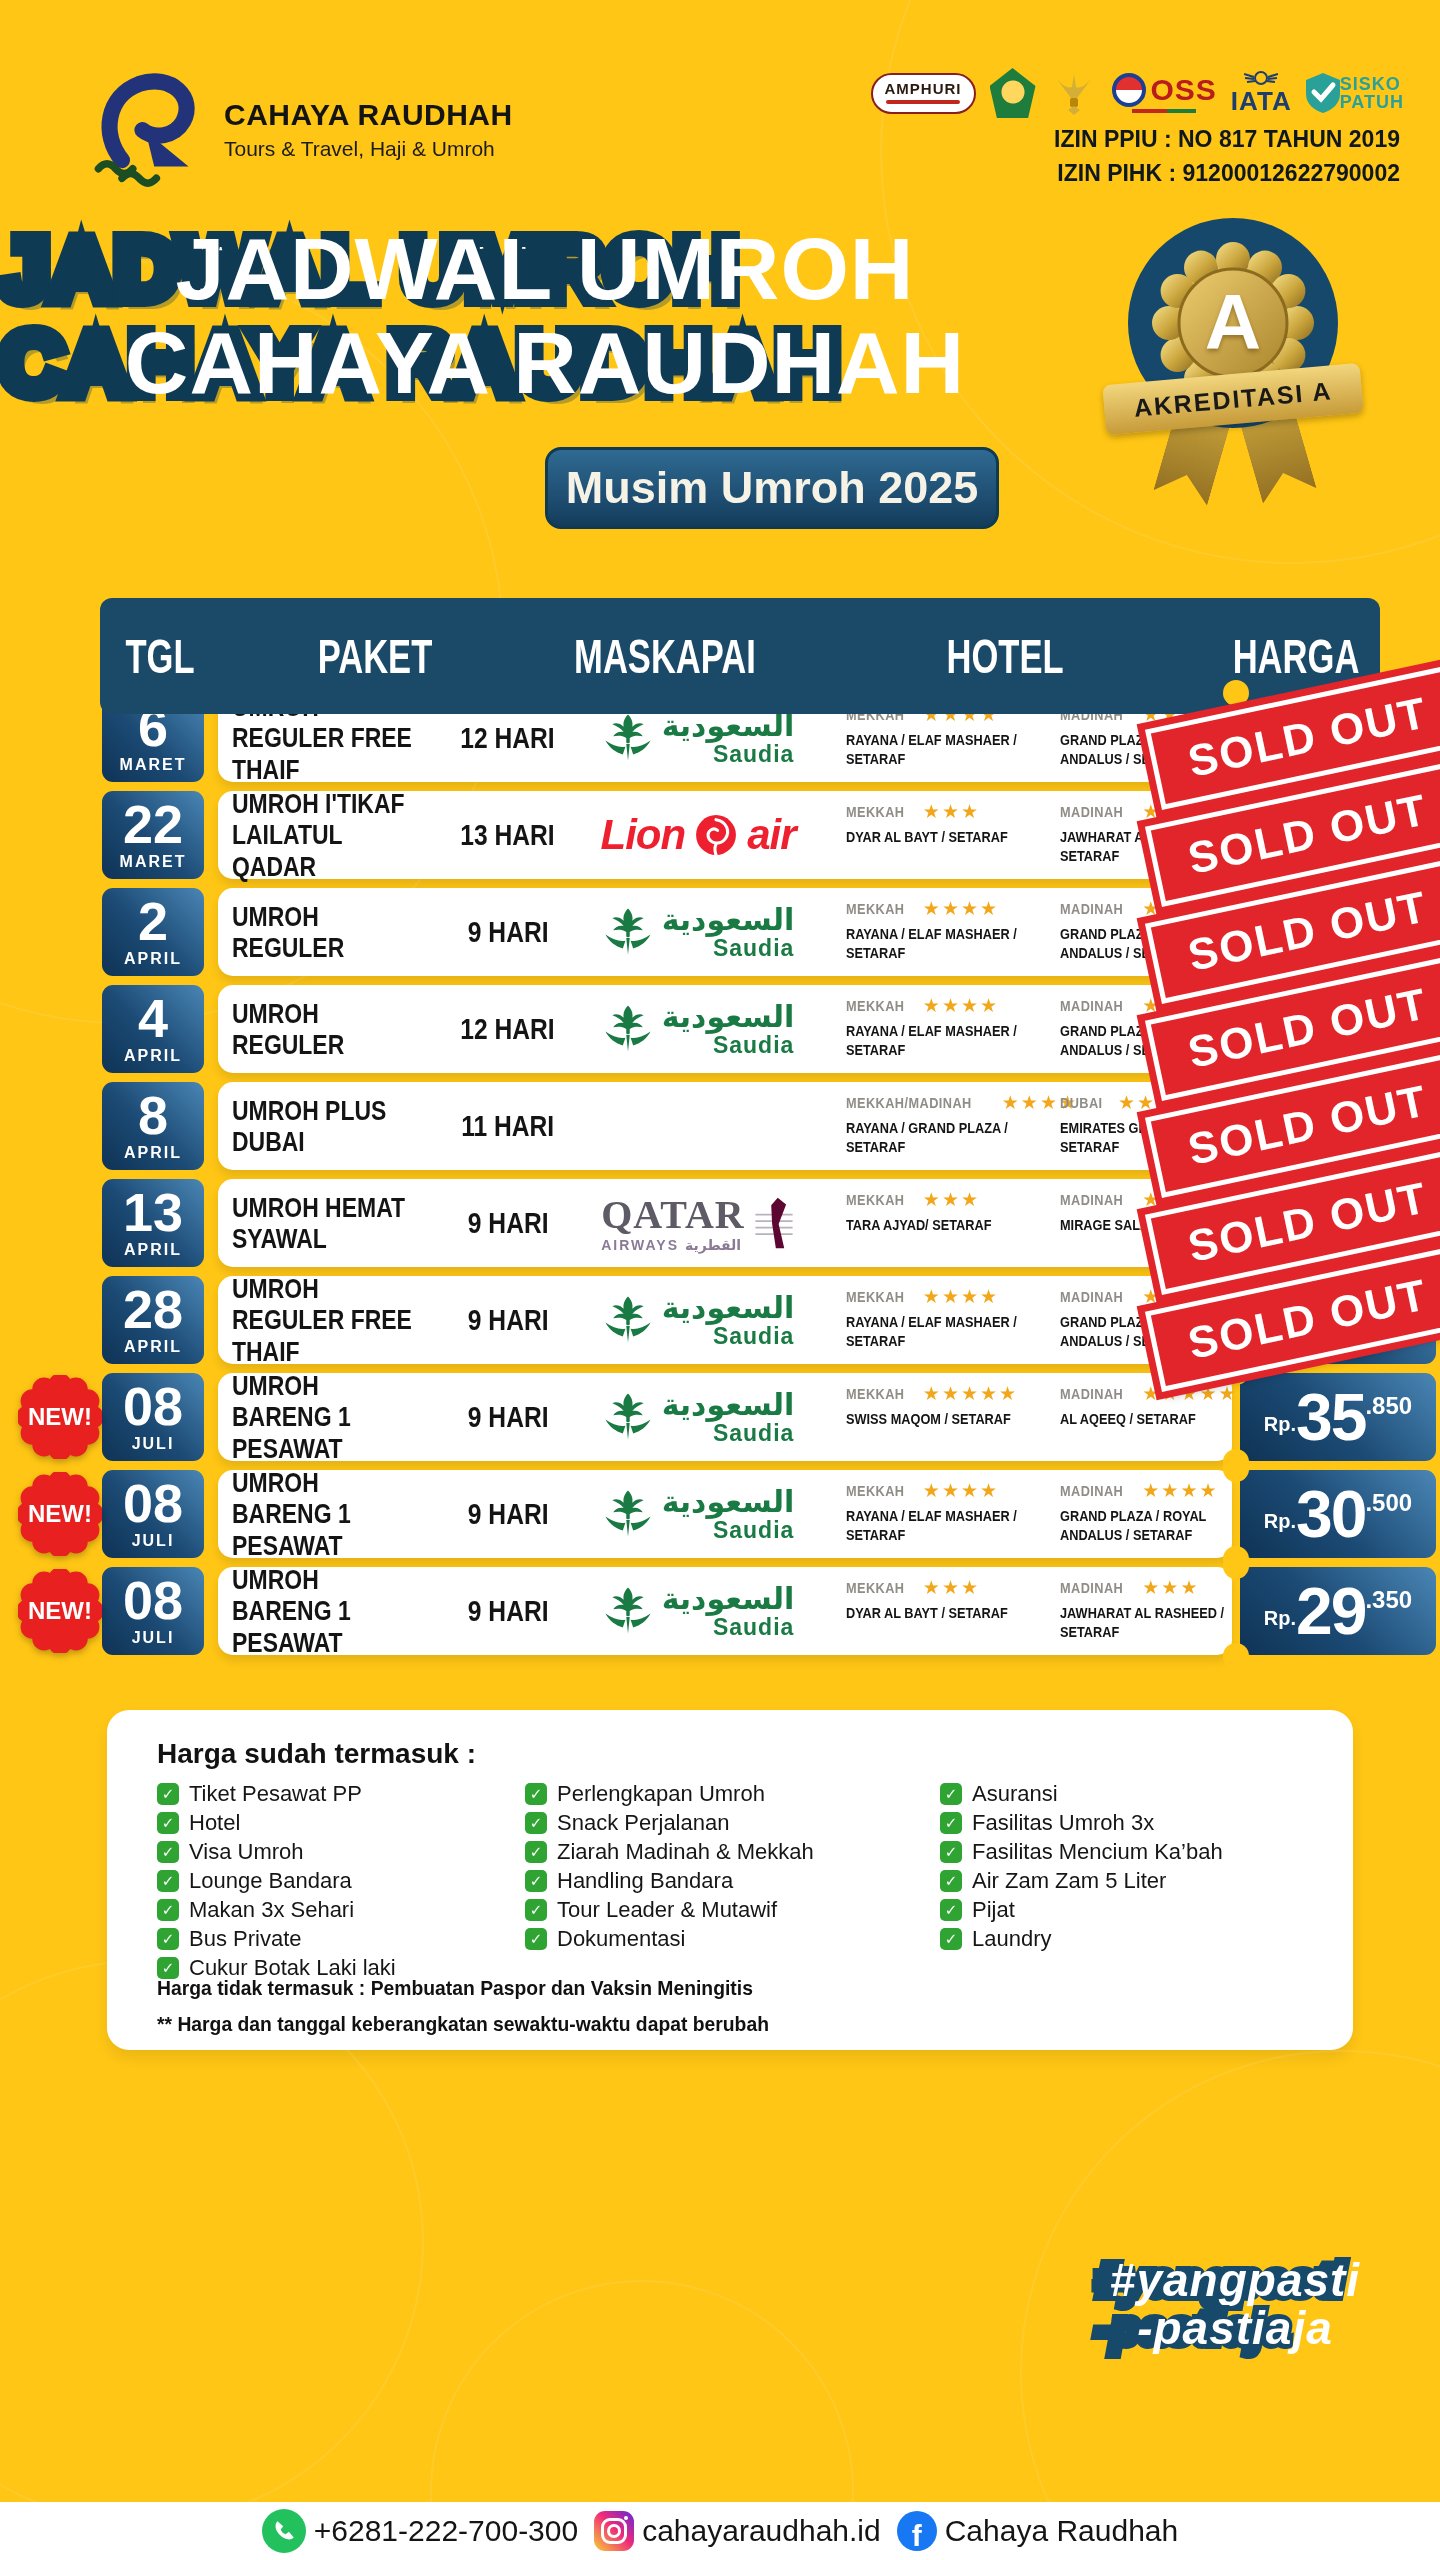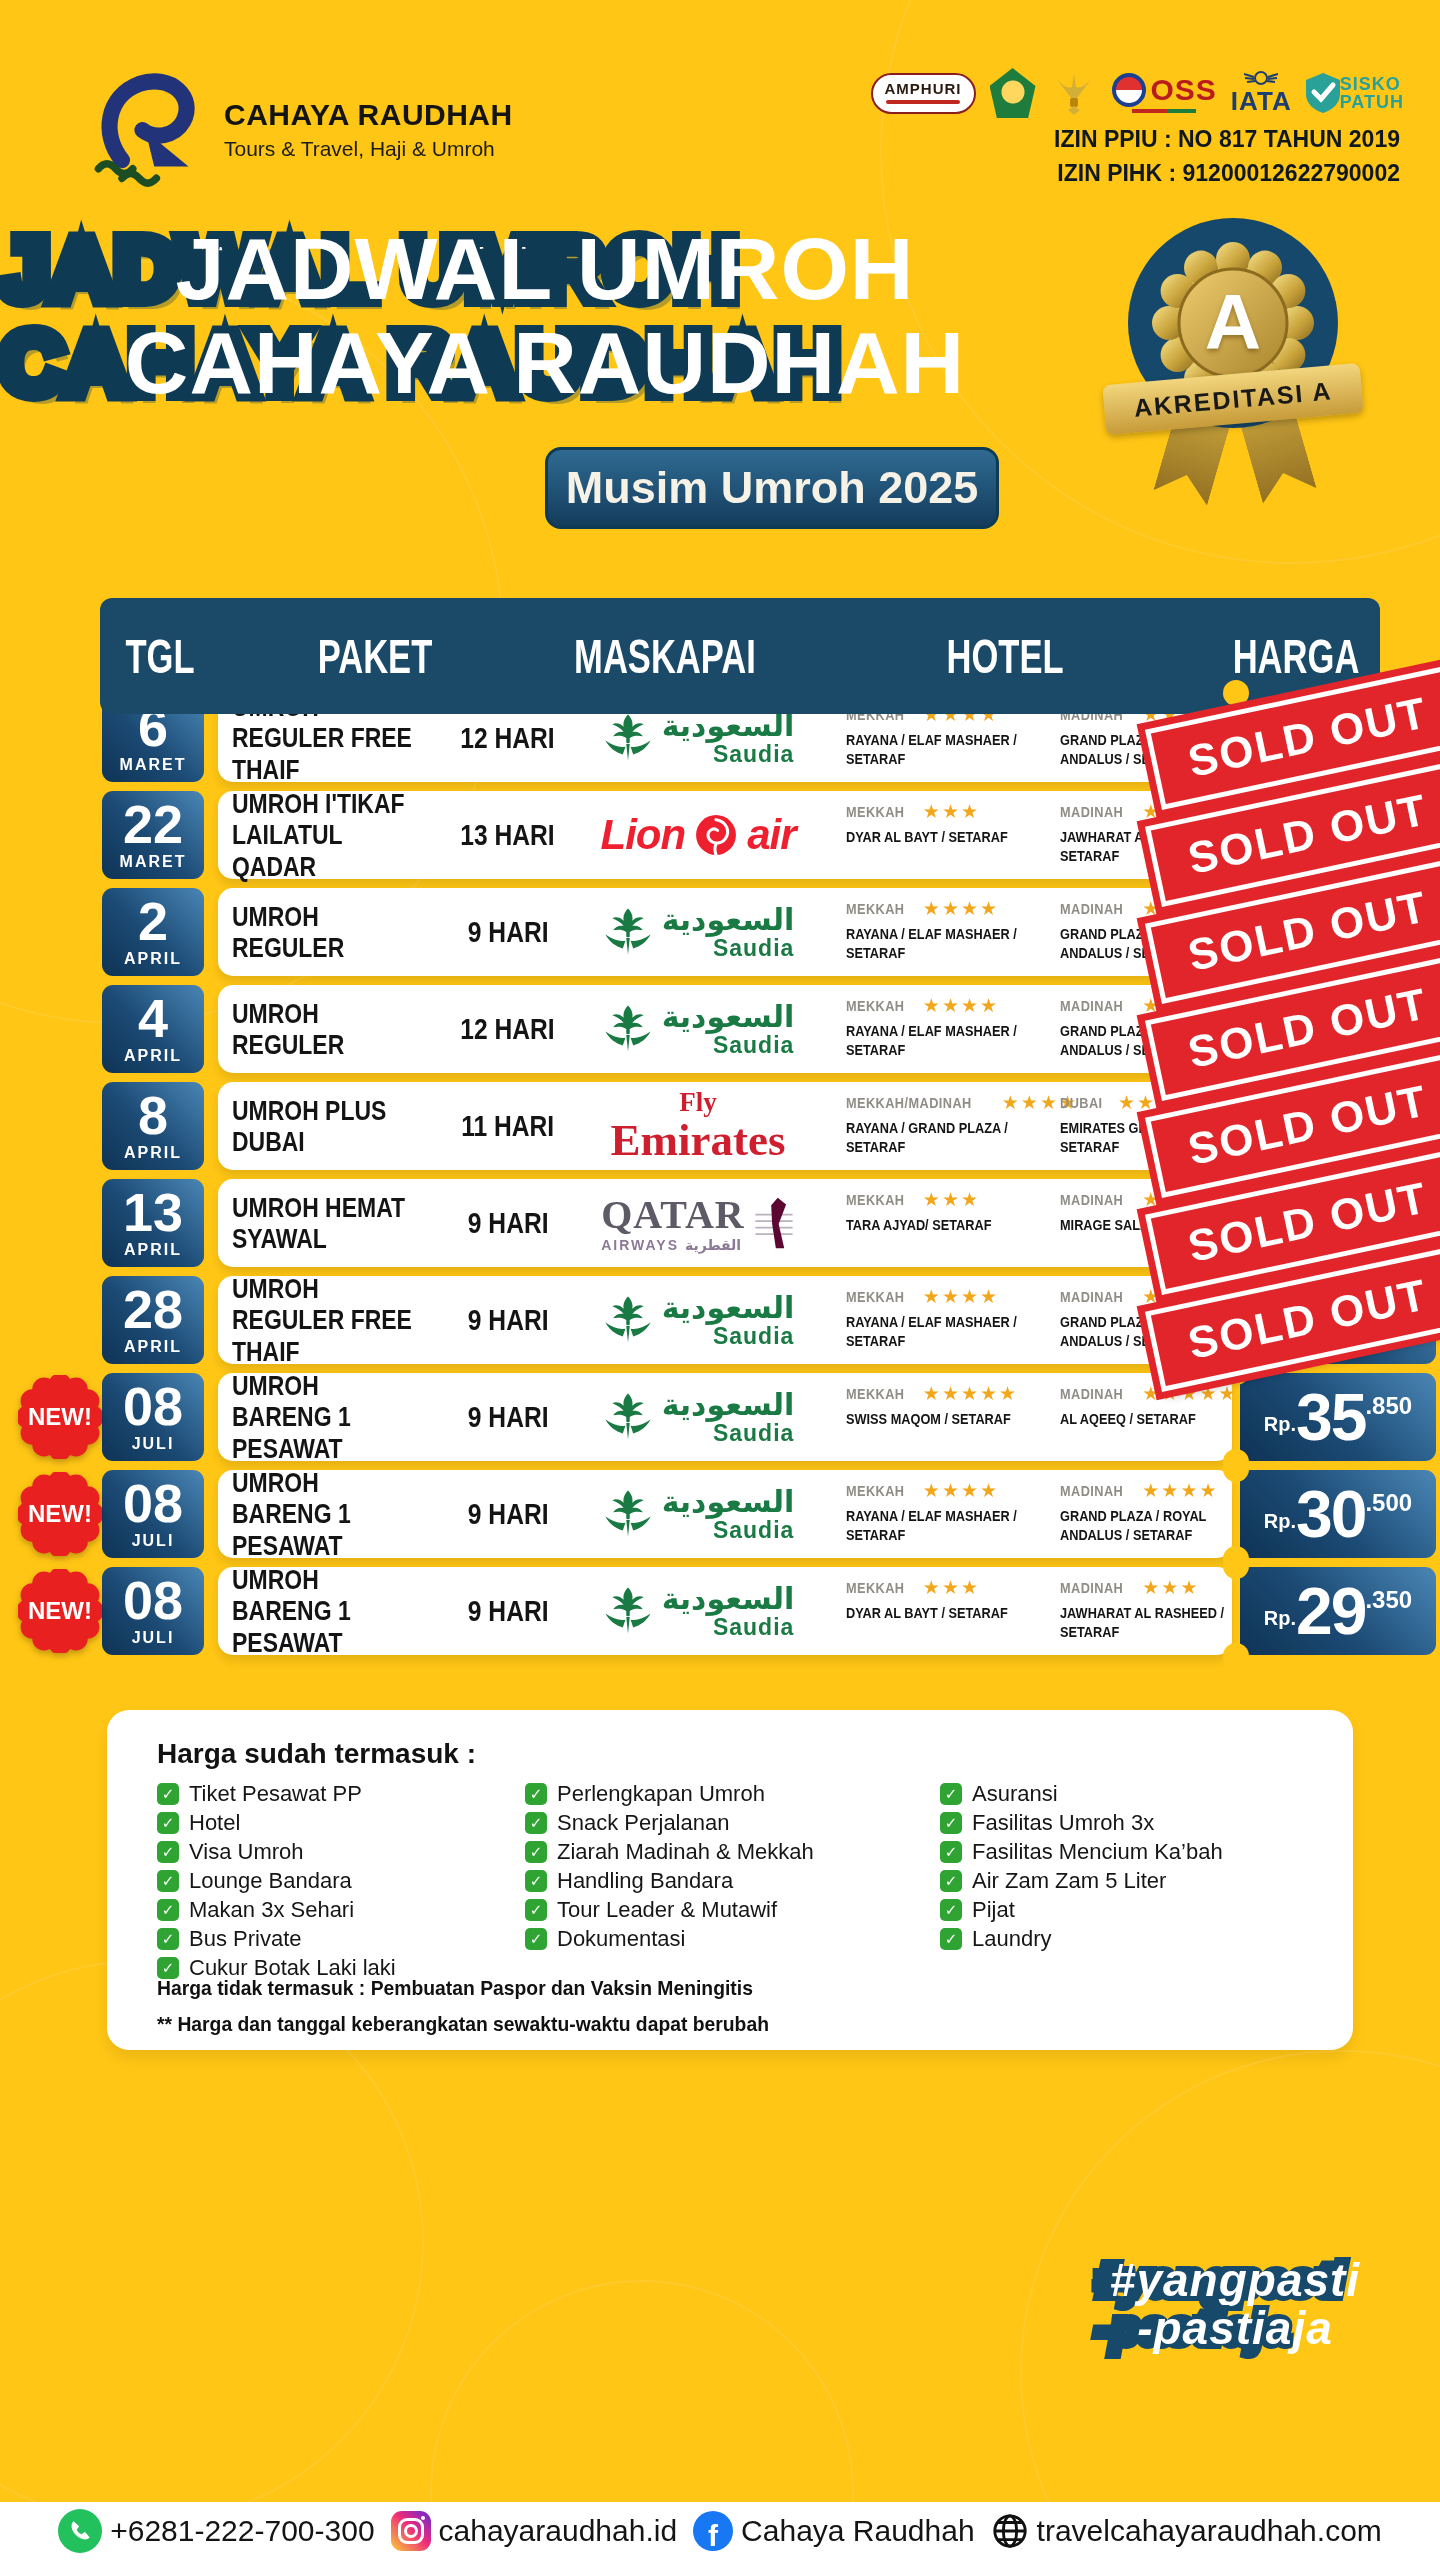--- a/index.html
+++ b/index.html
@@ -476,26 +476,20 @@
       <div class="day">8</div>
       <div class="mon">APRIL</div>
     </div>
     <div class="card">
       <div class="pkg">
             <span class="cond">UMROH PLUS DUBAI</span>
           </div>
       <div class="dur">
             <span class="condc">11 HARI</span>
           </div>
-      <div class="air">
-            <span class="em-col">
-              <span class="em-fly">Fly</span>
-      <span class="em-main">Emirates</span>
-            </span>
-          </div>
       <div class="hotel h1">
         <div class="hlrow">
           <span class="hlabel">MEKKAH/MADINAH</span>
           <span class="stars">★★★★</span>
         </div>
         <div class="hname">RAYANA / GRAND PLAZA / SETARAF</div>
       </div>
       <div class="hotel h2">
         <div class="hlrow">
           <span class="hlabel">DUBAI</span>
@@ -939,22 +933,14 @@
           <i></i>
           <b></b>
           <u></u>
         </span>
       <span>cahayaraudhah.id</span>
     </div>
     <div class="f-item">
       <span class="fb">f</span>
       <span>Cahaya Raudhah</span>
     </div>
-    <div class="f-item">
-      <svg width="38" height="38" viewBox="0 0 40 40">
-        <circle cx="20" cy="20" r="16" fill="none" stroke="#111" stroke-width="3"></circle>
-        <ellipse cx="20" cy="20" rx="7" ry="16" fill="none" stroke="#111" stroke-width="3"></ellipse>
-        <path d="M4 20 H36 M6.5 11 H33.5 M6.5 29 H33.5" stroke="#111" stroke-width="3" fill="none"></path>
-      </svg>
-      <span>travelcahayaraudhah.com</span>
-    </div>
   </div>
 </div>
 
 </body></html>

